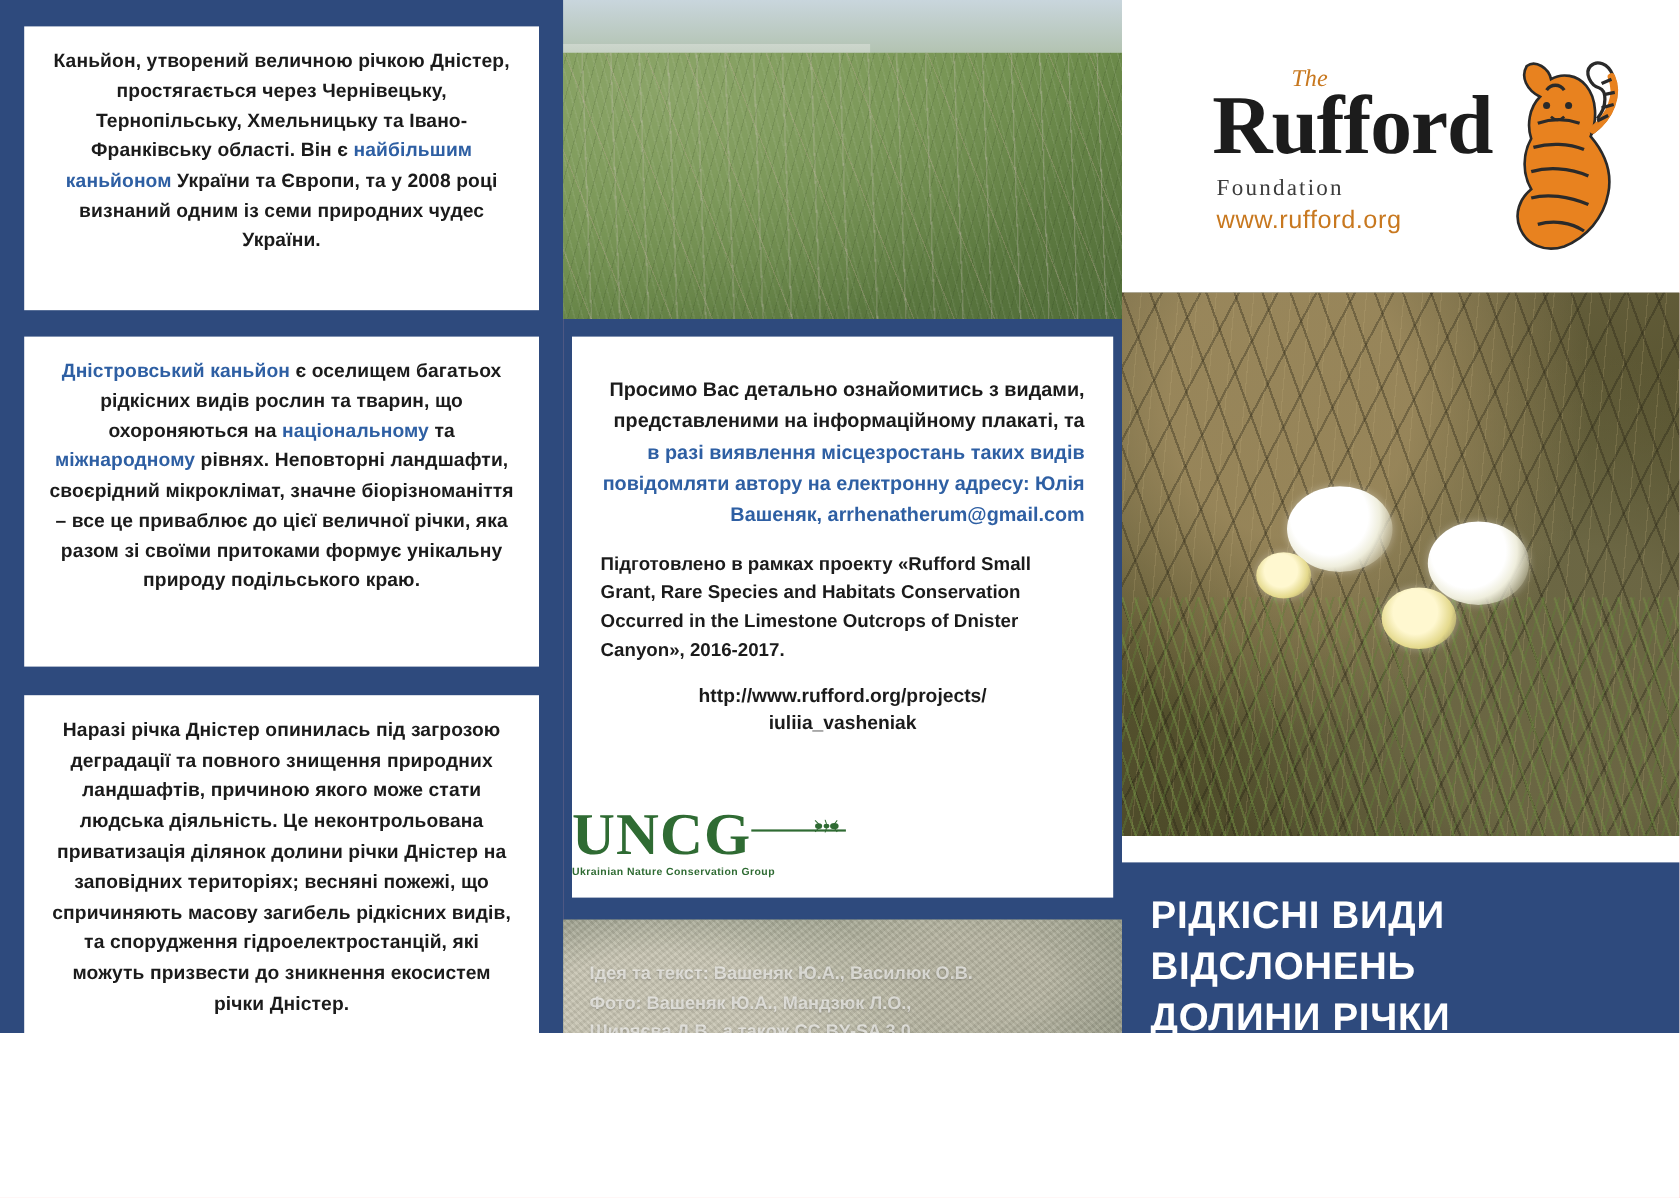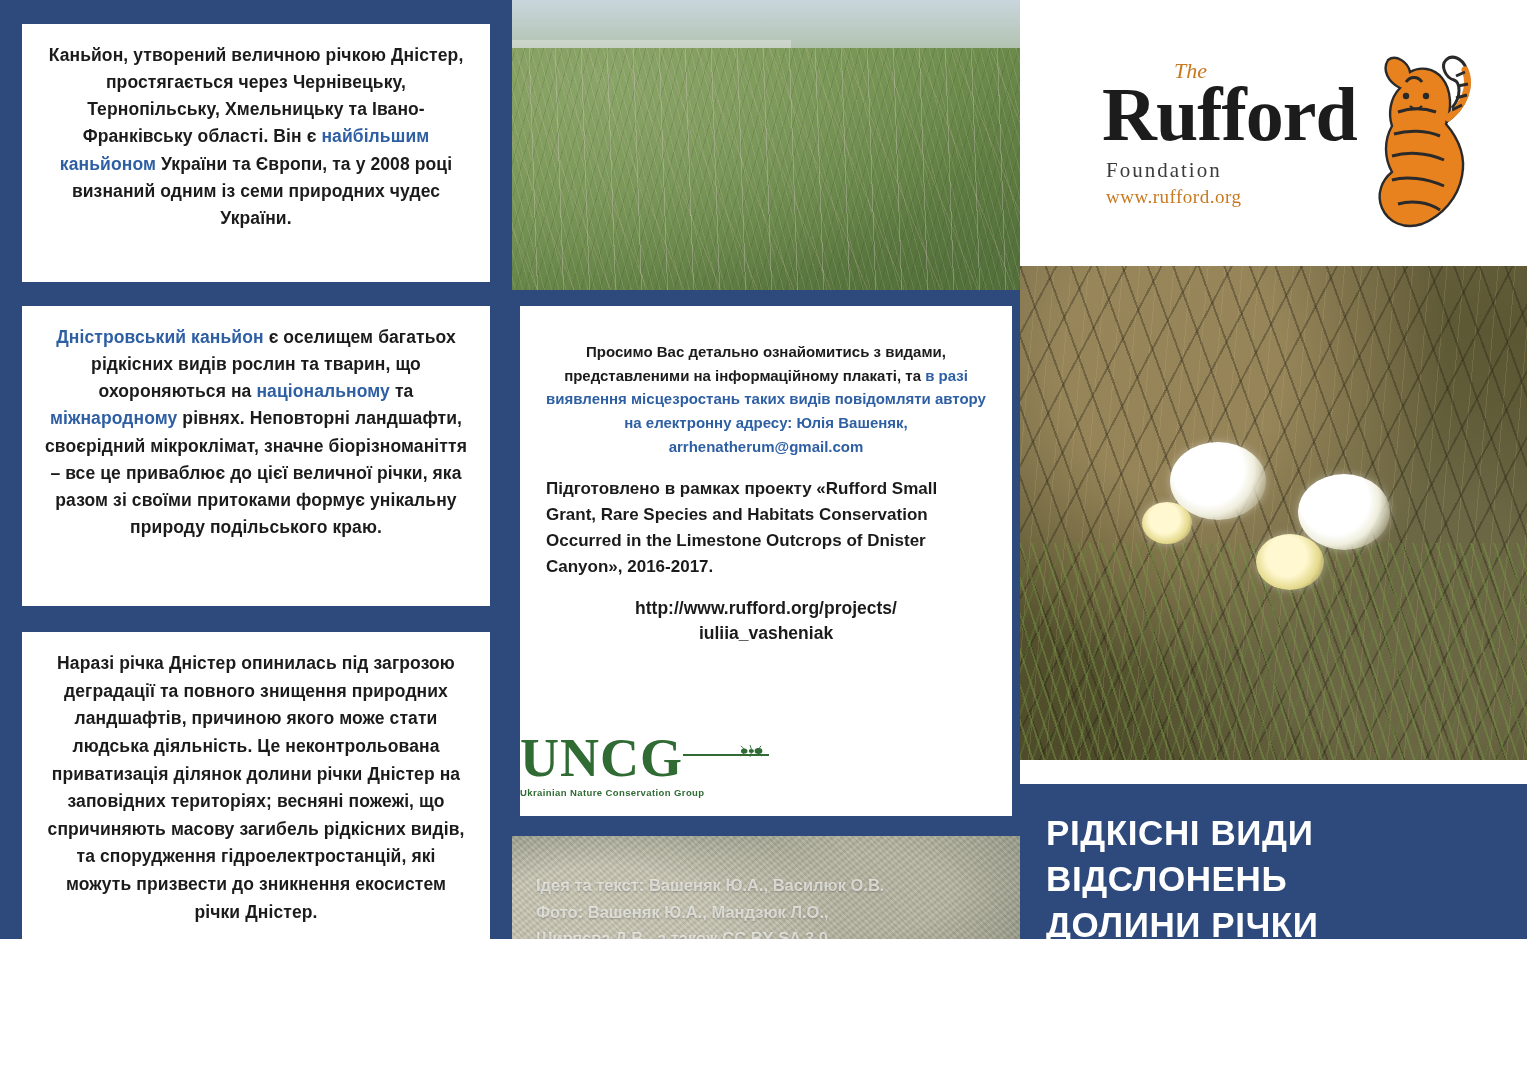--- a/index.html
+++ b/index.html
@@ -100,21 +100,21 @@
     left: 520px;
     top: 306px;
     width: 492px;
     height: 510px;
     background: #ffffff;
     box-sizing: border-box;
     padding: 34px 26px 10px 26px;
     text-align: center;
   }
   #panel-mid p { margin: 0; font-weight: bold; color: #1b1b1b; }
-  #mid-ask { font-size: 15px; line-height: 1.58; }
+  #mid-ask { font-size: 18px; line-height: 1.58; text-align: right; }
   #mid-project { font-size: 17px; line-height: 1.52; margin-top: 18px !important; text-align: left; }
   #mid-link { font-size: 17.5px; line-height: 1.45; margin-top: 16px !important; color: #2f62a8; }
 
   .uncg {
     position: absolute;
     left: 0; right: 0;
     bottom: 18px;
     text-align: left;
   }
   .uncg-word {
@@ -237,22 +237,22 @@
     position: absolute;
     left: 4px; top: 100px;
     font-family: "Liberation Serif", serif;
     font-size: 21px;
     color: #3b3b3b;
     letter-spacing: 2px;
   }
   .ruf-url {
     position: absolute;
     left: 4px; top: 128px;
-    font-family: Liberation Serif, serif;
-    font-size: 19px;
+    font-family: Liberation Sans, sans-serif;
+    font-size: 23px;
     color: #c8781f;
     letter-spacing: .5px;
   }
   .tiger {
     position: absolute;
     left: 246px;
     top: -6px;
     width: 132px;
     height: 180px;
   }

